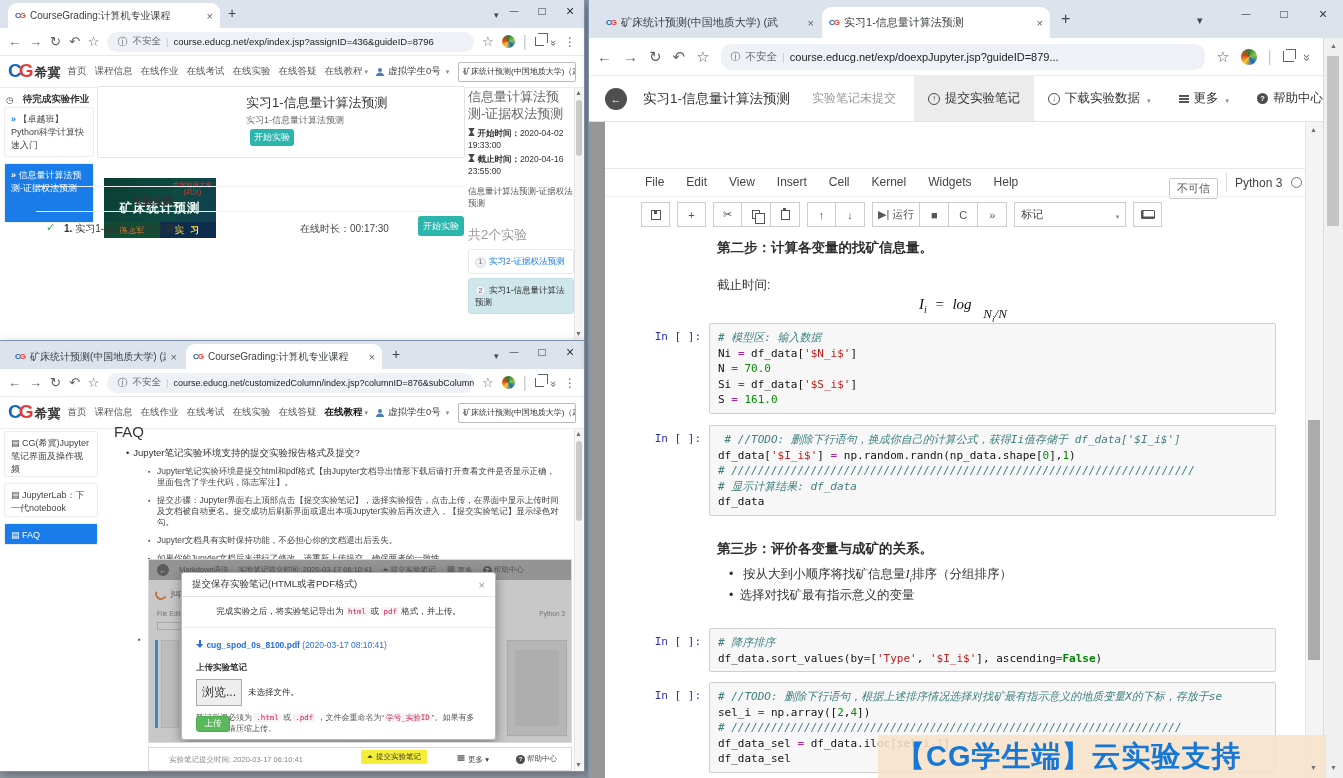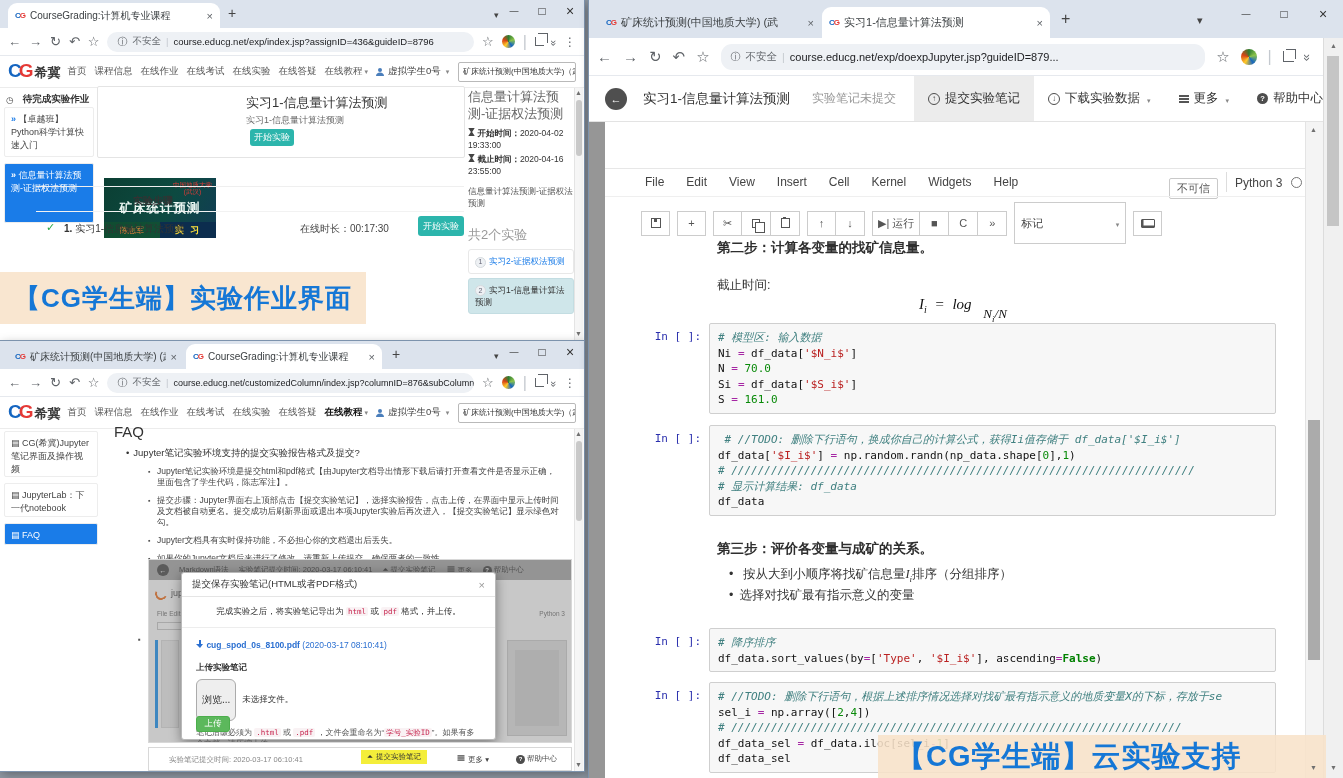--- a/index.html
+++ b/index.html
@@ -123,21 +123,21 @@
   justify-content:center;font-size:11px;color:#555;gap:3px;padding:0 5px}
 .jgrp{display:flex}
 .jgrp .jbtn+.jbtn{border-left:none}
 .savico{width:10px;height:10px;border:1.5px solid #555;position:relative}
 .savico::after{content:"";position:absolute;left:2px;top:0;width:3px;height:3px;background:#555}
 .cpyico{width:8px;height:9px;border:1.3px solid #555;position:relative;background:#fff}
 .cpyico::after{content:"";position:absolute;left:2px;top:2px;width:8px;height:9px;border:1.3px solid #555;background:#fff}
 .pstico{width:9px;height:10px;border:1.3px solid #555;position:relative}
 .pstico::after{content:"";position:absolute;left:1.5px;top:-2.5px;width:3px;height:2px;background:#555}
 .kbdico{width:14px;height:9px;border:1px solid #555;border-radius:1px;box-shadow:inset 1.5px -1.5px 0 #555}
-.jselect{width:112px;height:42px;border:1px solid #ccc;display:flex;align-items:center;justify-content:space-between;
+.jselect{width:112px;height:25px;border:1px solid #ccc;display:flex;align-items:center;justify-content:space-between;
   padding:0 6px;font-size:11px;color:#444}
 .prompt{position:absolute;left:30px;width:82px;text-align:right;font-family:"DejaVu Sans Mono",monospace;
   font-size:11px;color:#2a2fad;letter-spacing:0}
 .cellbox{position:absolute;left:120px;width:567px;border:1px solid #cfcfcf;background:#f7f7f7;border-radius:2px;
   padding:6px 8px;font-family:"DejaVu Sans Mono",monospace;font-size:11px;line-height:15.5px;overflow:hidden;white-space:pre}
 .cl{white-space:pre}
 .tk-c{color:#408080;font-style:italic}
 .tk-s{color:#ba2121}
 .tk-n{color:#088a08}
 .tk-o{color:#a626a4}
@@ -395,21 +395,21 @@
       </div>
       <div style="border-top:1px solid #ededed;margin:9px 0 0"></div>
       <div style="margin:12px 0 0 14px;font-size:8.5px;color:#2a6fd1">
         <svg width="8" height="8" viewBox="0 0 8 8">
               <path d="M3 0h2v4h2L4 8 0 4h3z" fill="#2a6fd1"></path>
             </svg>
         <b>cug_spod_0s_8100.pdf</b> <span>(2020-03-17 08:10:41)</span>
       </div>
       <div style="margin:12px 0 0 14px;font-size:8.5px;font-weight:bold;color:#333">上传实验笔记</div>
       <div style="margin:5px 0 0 14px;font-size:8.5px;color:#333;display:flex;gap:6px;align-items:center">
-        <span style="border:1px solid #ababab;background:#eee;font-size:10px;padding:13px 5px;border-radius:6px">浏览...</span>
+        <span style="border:1px solid #ababab;background:#eee;font-size:12px;padding:4px 5px;border-radius:0">浏览...</span>
         <span>未选择文件。</span>
       </div>
       <div style="margin:6px 14px 0;font-size:8px;line-height:11px;color:#555">
         <span>笔记后缀必须为 </span><span class="codetok">.html</span><span> 或 </span><span class="codetok">.pdf</span><span> ，文件会重命名为“</span><span class="codetok">学号_实验ID</span><span>”。如果有多个文档，请压缩上传。</span>
       </div>
       <span class="grn-btn" style="position:absolute;left:14px;bottom:7px;width:34px;height:16px">上传</span>
     </div>
   </div>
 
   <div class="shot" style="left:148px;top:406px;width:424px;height:24px;background:#fff">
@@ -576,16 +576,15 @@
   <span class="sb-arrow" style="left:721px;top:126px">▲</span>
   <div class="sb-thumb" style="left:719px;top:420px;width:12px;height:240px;background:#ababab;border-radius:0"></div>
   <span class="sb-arrow" style="left:721px;top:764px;z-index:70">▼</span>
 
   <div class="sb-track" style="left:734px;top:38px;width:20px;height:740px;background:#f0f0f0;border-left:1px solid #dcdcdc"></div>
   <span class="sb-arrow" style="left:741px;top:42px">▲</span>
   <div class="sb-thumb" style="left:738px;top:56px;width:12px;height:170px;background:#c5c5c5;border-radius:0"></div>
   <span class="sb-arrow" style="left:741px;top:764px;z-index:70">▼</span>
 </section>
 
-<div class="capt" style="left:0;top:272px;height:52px;font-size:26px">【CG学生端】实验作业界面</div>
 <div class="capt" style="left:878px;top:735px;width:448px;height:43px;font-size:29px;justify-content:flex-start;padding-left:18px">【CG学生端】云实验支持</div>
 
 </div>
 
 </body></html>

